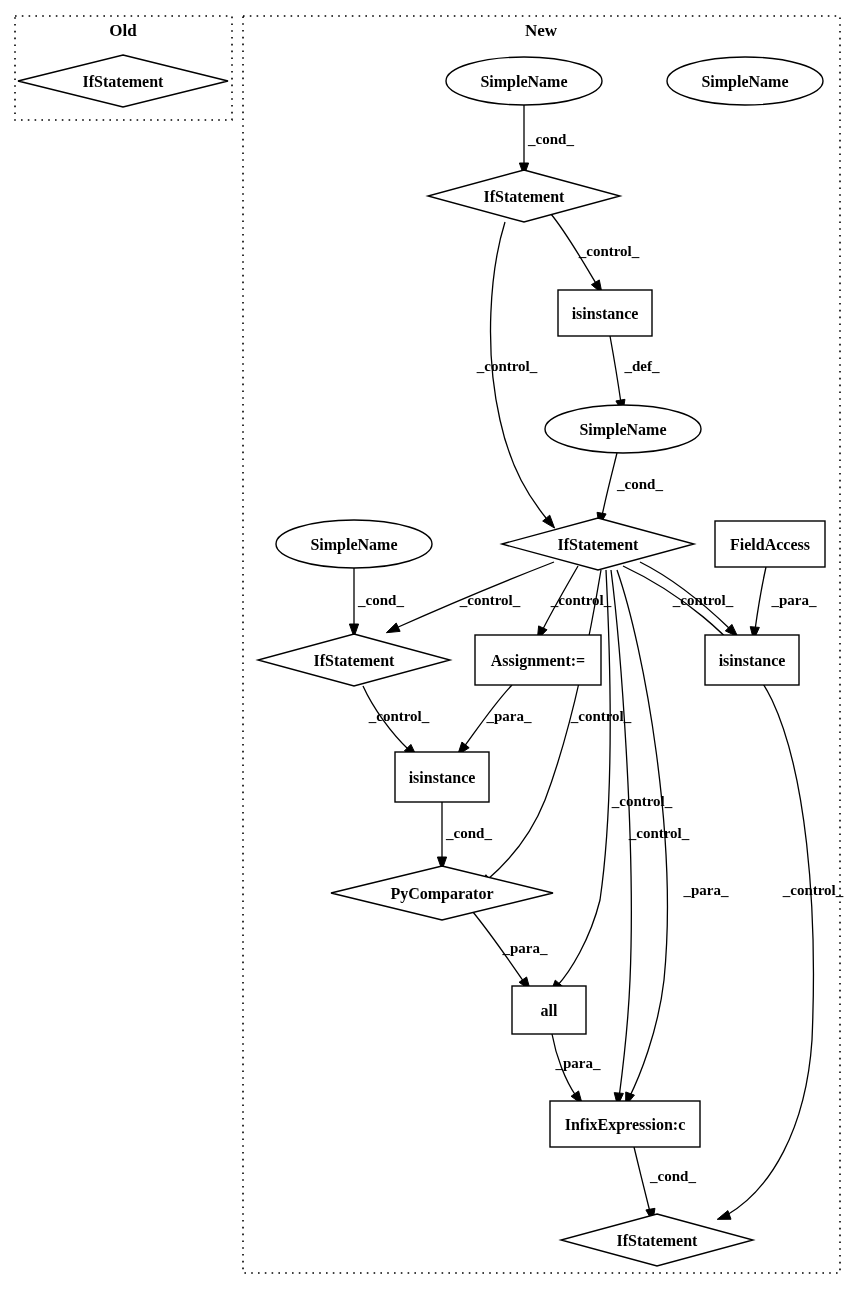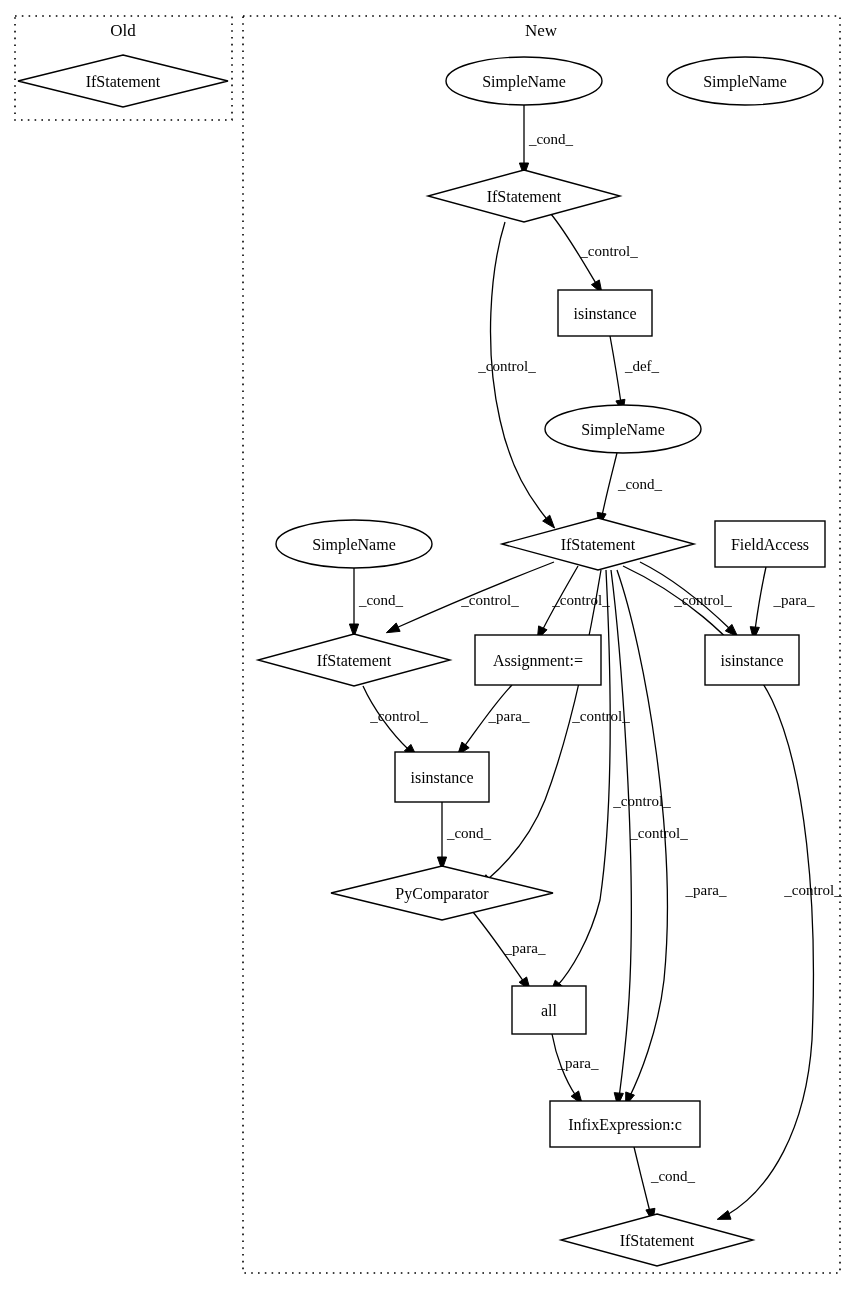--- a/index.html
+++ b/index.html
@@ -10,20 +10,21 @@
   body {
     width: 853px;
     height: 1292px;
     font-family: "Liberation Serif", "DejaVu Serif", serif;
     overflow: hidden;
   }
   #graph-root {
     position: relative;
     width: 853px;
     height: 1000px;
+    font-weight: bold;
   }
   svg#graph-svg {
     display: block;
     width: 853px;
     height: 1292px;
   }
   .cluster-border {
     fill: none;
     stroke: #000000;
     stroke-width: 1.6;

